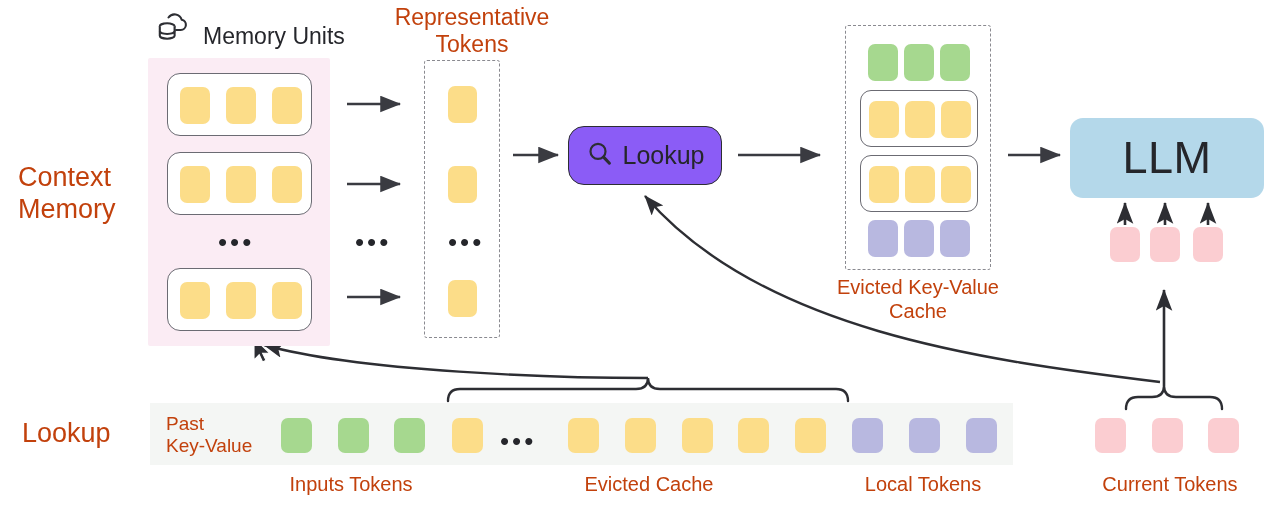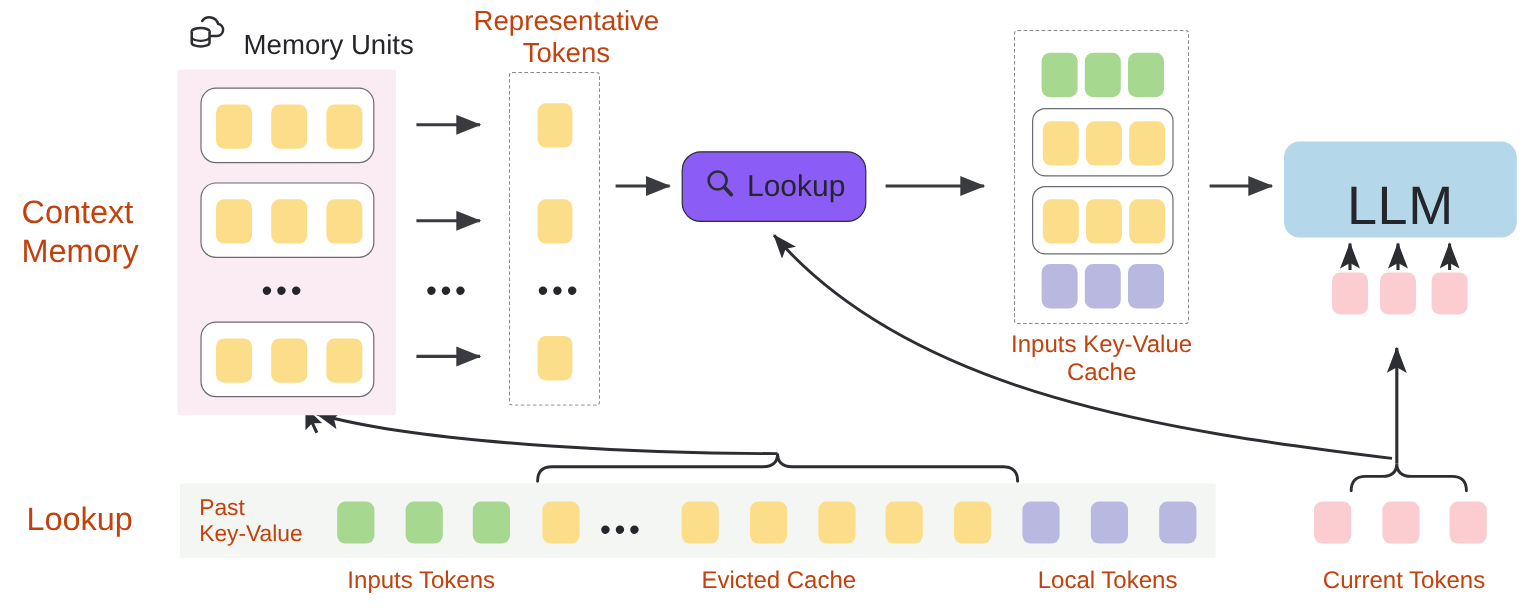--- a/index.html
+++ b/index.html
@@ -63,21 +63,21 @@
     box-sizing: border-box;
     display: flex;
     align-items: center;
     justify-content: center;
     gap: 7px;
   }
   .llm-box {
     background: #b4d8ea;
     border-radius: 13px;
     display: flex;
-    align-items: flex-end;
+    align-items: center;
     justify-content: center;
   }
   .input-band {
     background: #f4f6f4;
   }
 
   
   .tok { border-radius: 7px; position: absolute; }
   .tok-yellow { background: #fcdd89; }
   .tok-green  { background: #a6d88f; }
@@ -223,21 +223,21 @@
   <div class="abs kv-group" style="left:860px; top:155px; width:118px; height:57px;">
     <div class="tok tok-yellow" style="left:8px; top:10px; width:30px; height:37px;"></div>
     <div class="tok tok-yellow" style="left:44px; top:10px; width:30px; height:37px;"></div>
     <div class="tok tok-yellow" style="left:80px; top:10px; width:30px; height:37px;"></div>
   </div>
 
   <div class="tok tok-purple" style="left:868px; top:220px; width:30px; height:37px;"></div>
   <div class="tok tok-purple" style="left:904px; top:220px; width:30px; height:37px;"></div>
   <div class="tok tok-purple" style="left:940px; top:220px; width:30px; height:37px;"></div>
 
-  <div class="label cap-label" style="left:828px; top:276px; width:180px;">Inputs Key-Value
+  <div class="label cap-label" style="left:828px; top:276px; width:180px;">Evicted Key-Value
 Cache</div>
 
   <div class="abs llm-box" style="left:1070px; top:118px; width:194px; height:80px;">
     <span class="llm-text">LLM</span>
   </div>
 
   <div class="tok tok-pink" style="left:1110px; top:227px; width:30px; height:35px;"></div>
   <div class="tok tok-pink" style="left:1150px; top:227px; width:30px; height:35px;"></div>
   <div class="tok tok-pink" style="left:1193px; top:227px; width:30px; height:35px;"></div>
 

